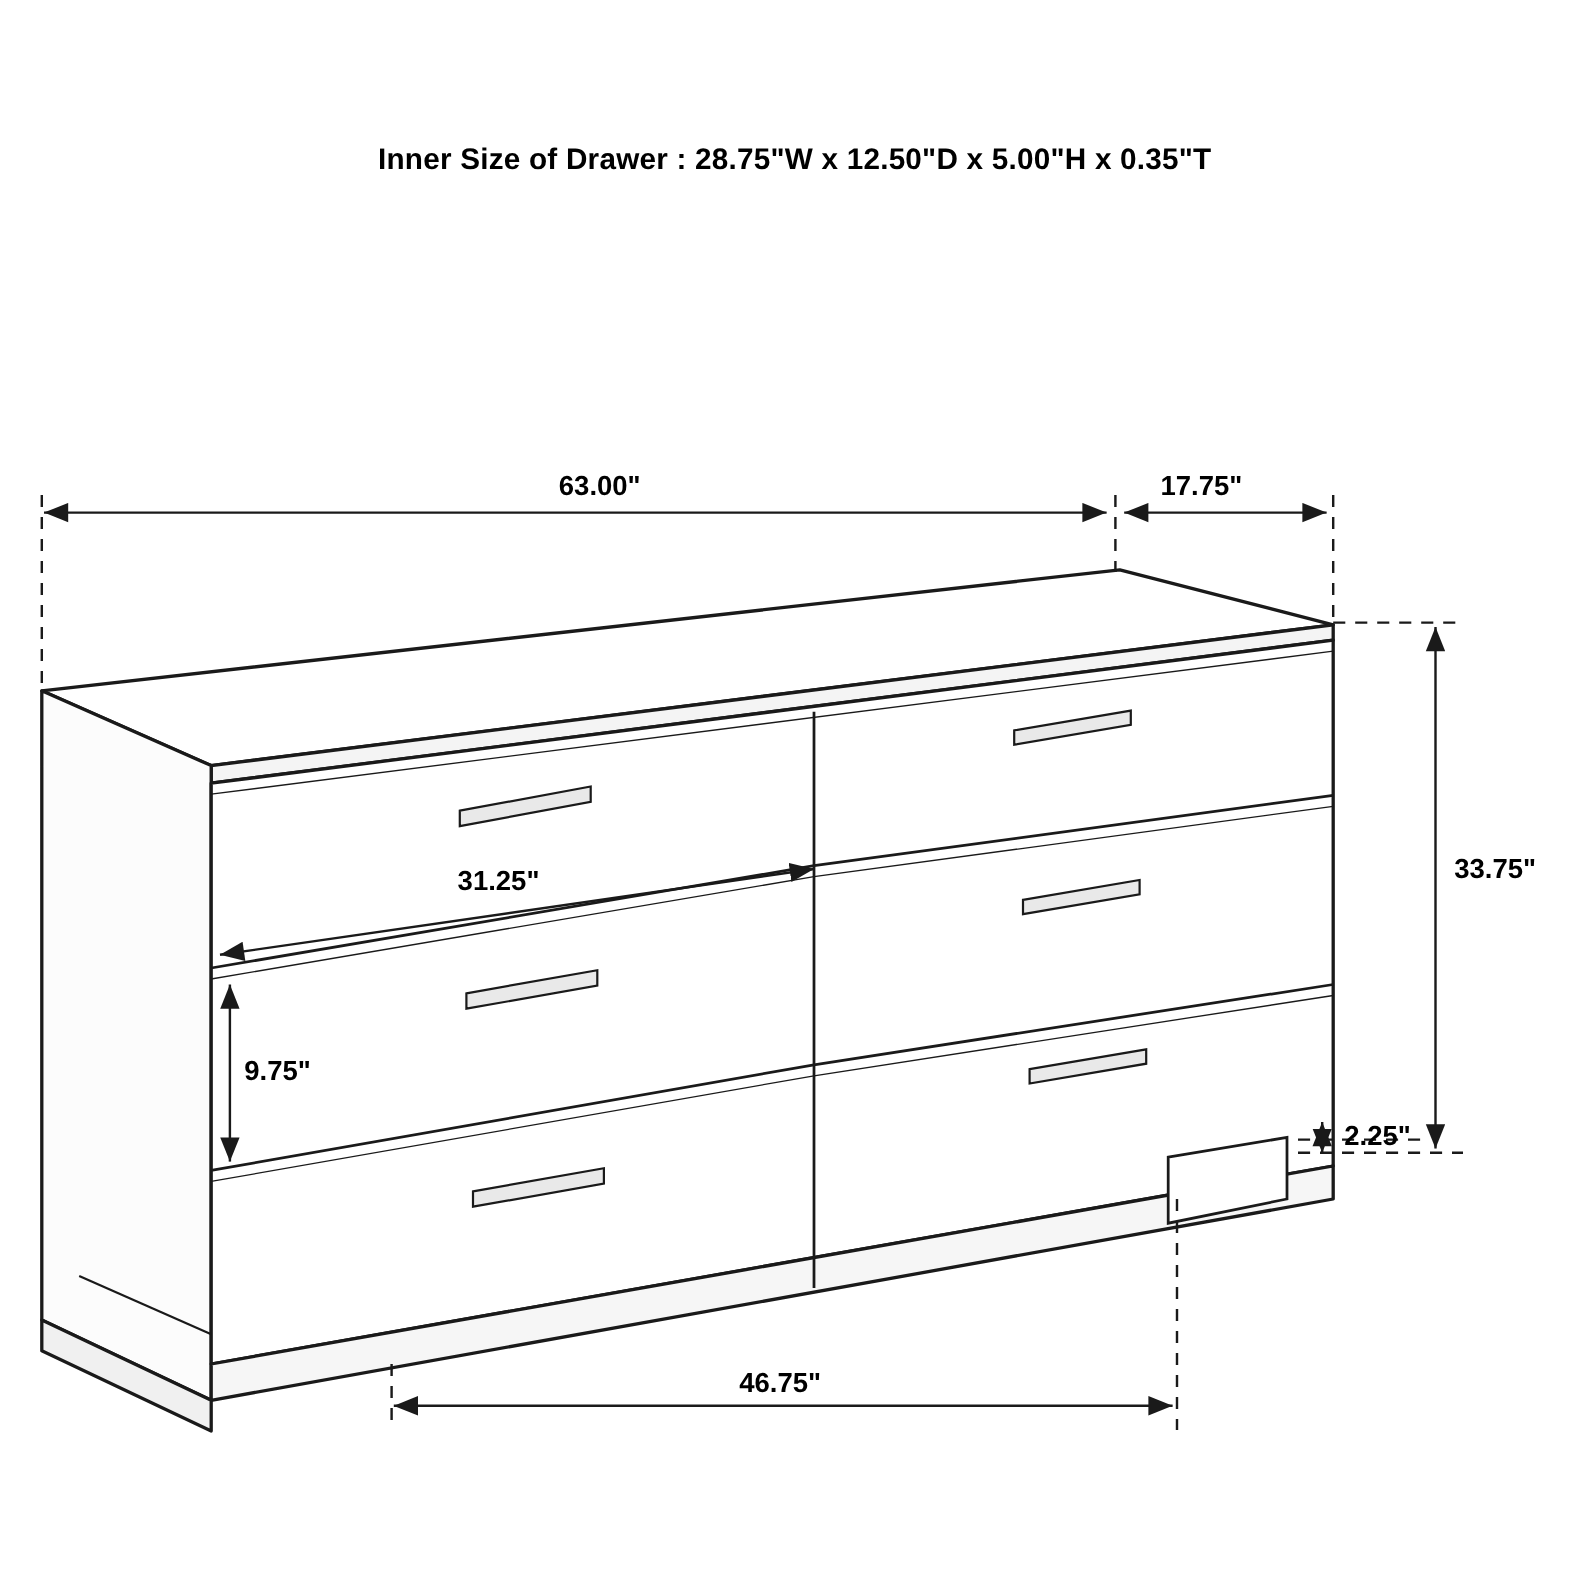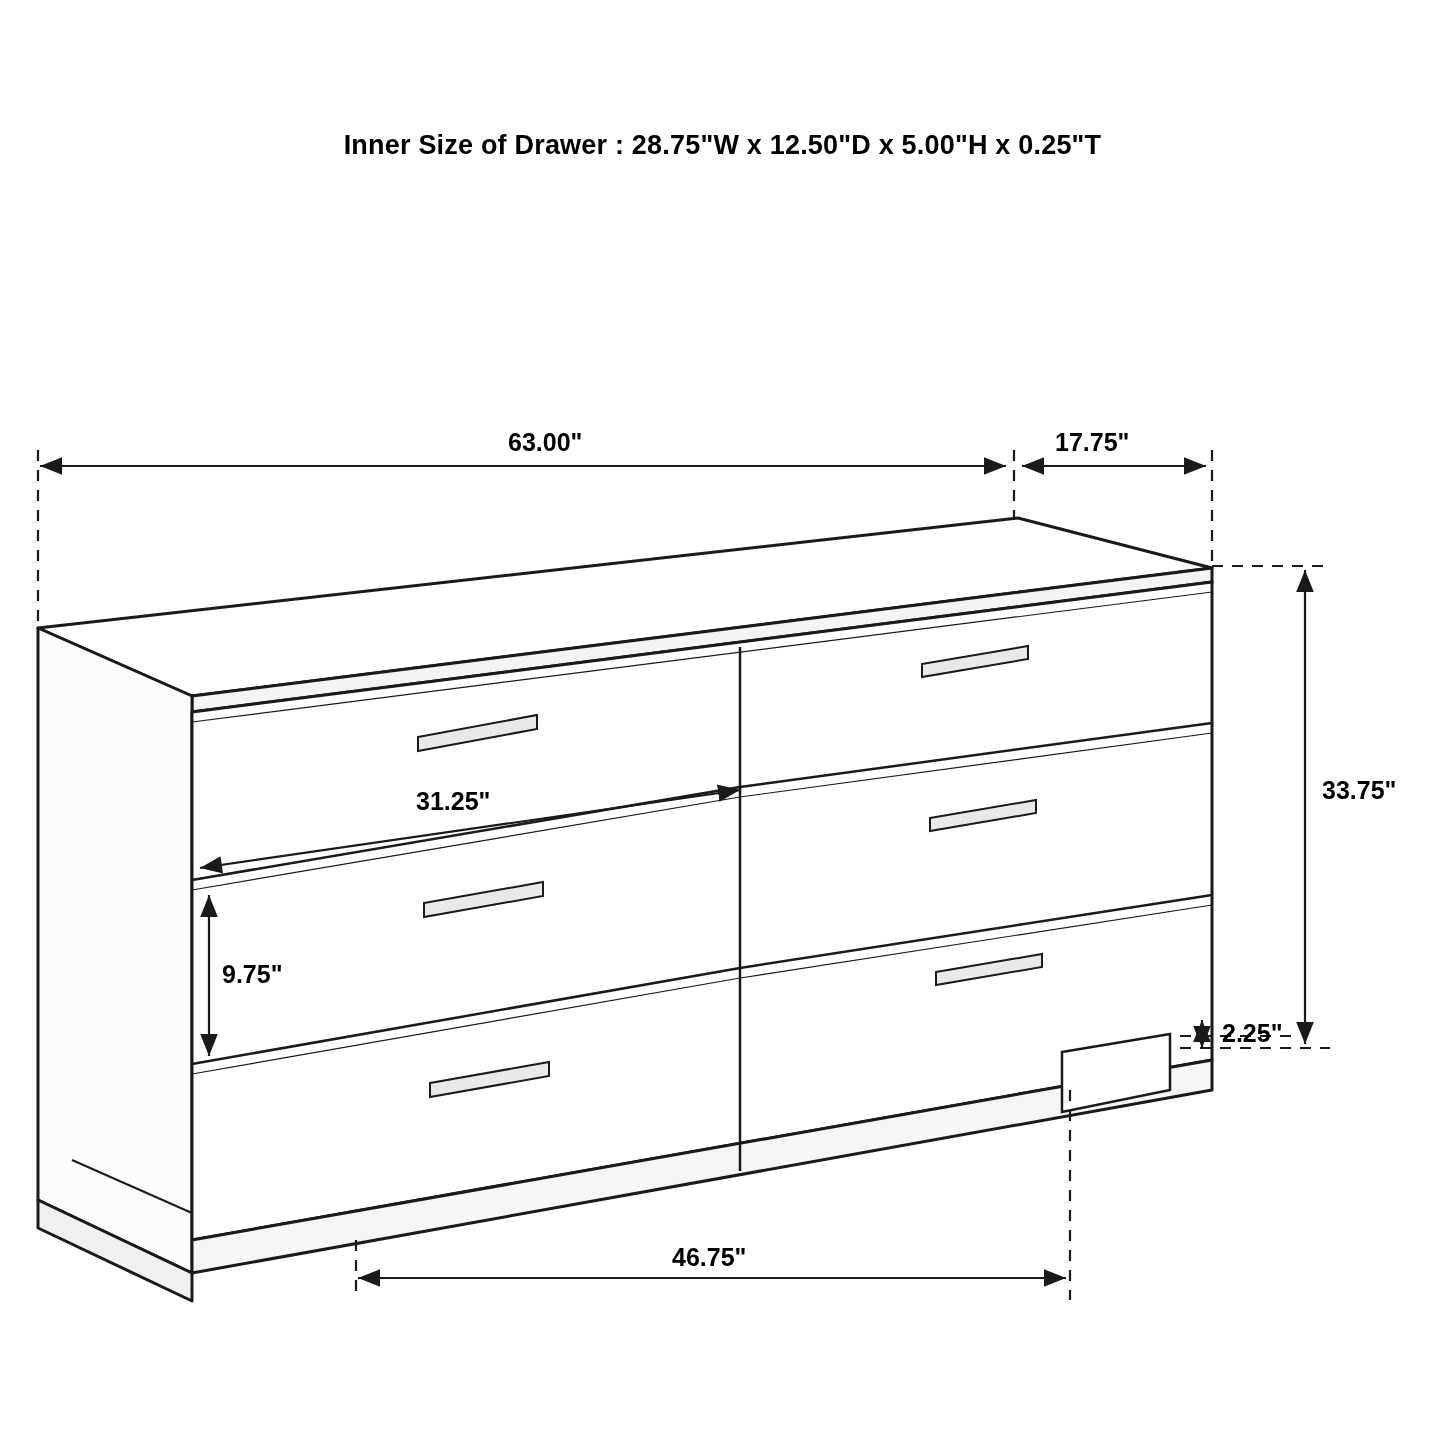--- a/index.html
+++ b/index.html
@@ -45,21 +45,21 @@
     font-size: 25px;
     font-weight: bold;
     white-space: nowrap;
   }
 </style>
 </head>
 <body>
 
 <div id="stage">
 
-  <div id="title">Inner Size of Drawer : 28.75"W x 12.50"D x 5.00"H x 0.25"T</div>
+  <div id="title">Inner Size of Drawer : 28.75"W x 12.50"D x 5.00"H x 0.35"T</div>
 
   <svg class="diagram" viewBox="0 0 1445 1445">
     <defs>
       <marker id="arrEnd" markerWidth="12" markerHeight="12" refX="10" refY="4" orient="auto" markerUnits="strokeWidth">
         <path d="M0,0 L10,4 L0,8 z" fill="#1a1a1a"></path>
       </marker>
       <marker id="arrStart" markerWidth="12" markerHeight="12" refX="0" refY="4" orient="auto" markerUnits="strokeWidth">
         <path d="M10,0 L0,4 L10,8 z" fill="#1a1a1a"></path>
       </marker>
     </defs>

